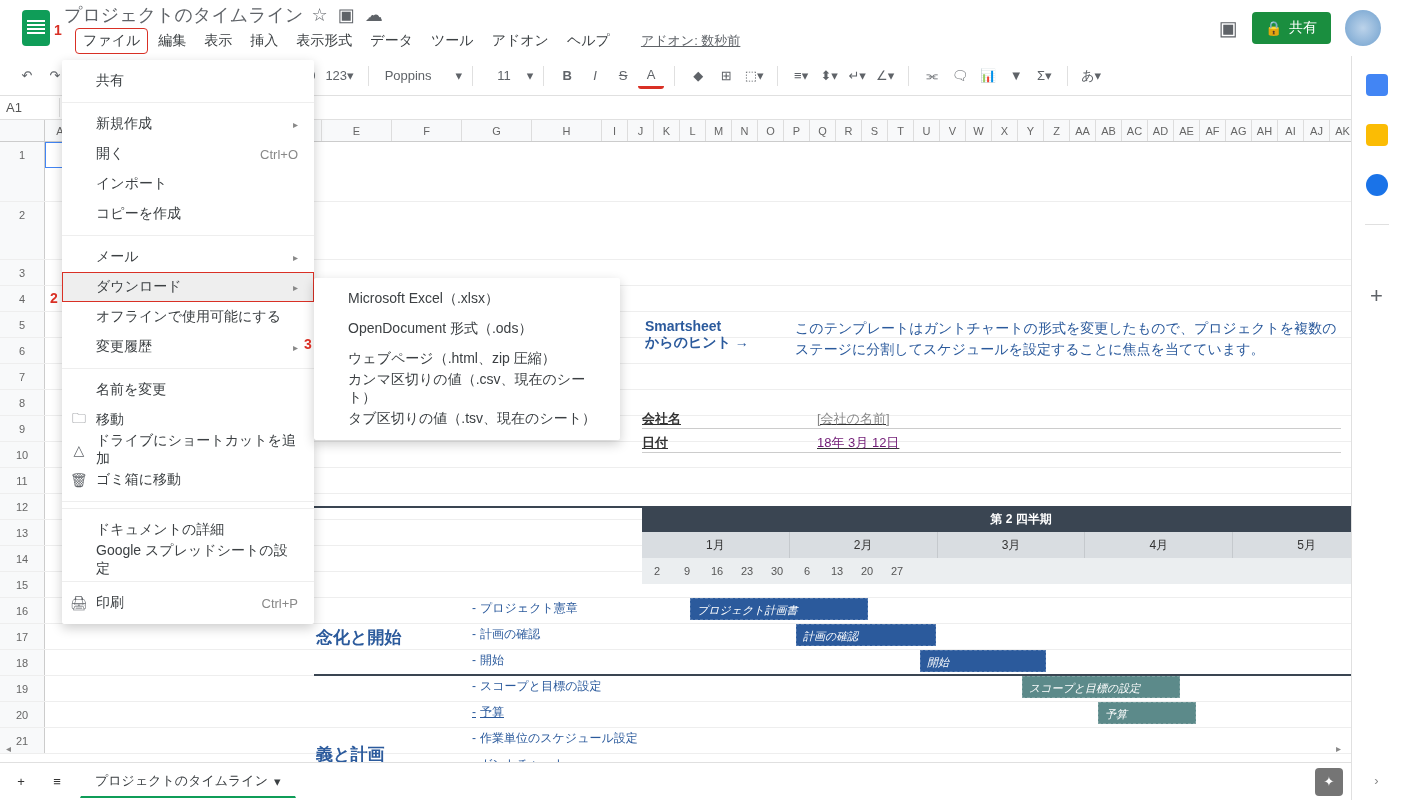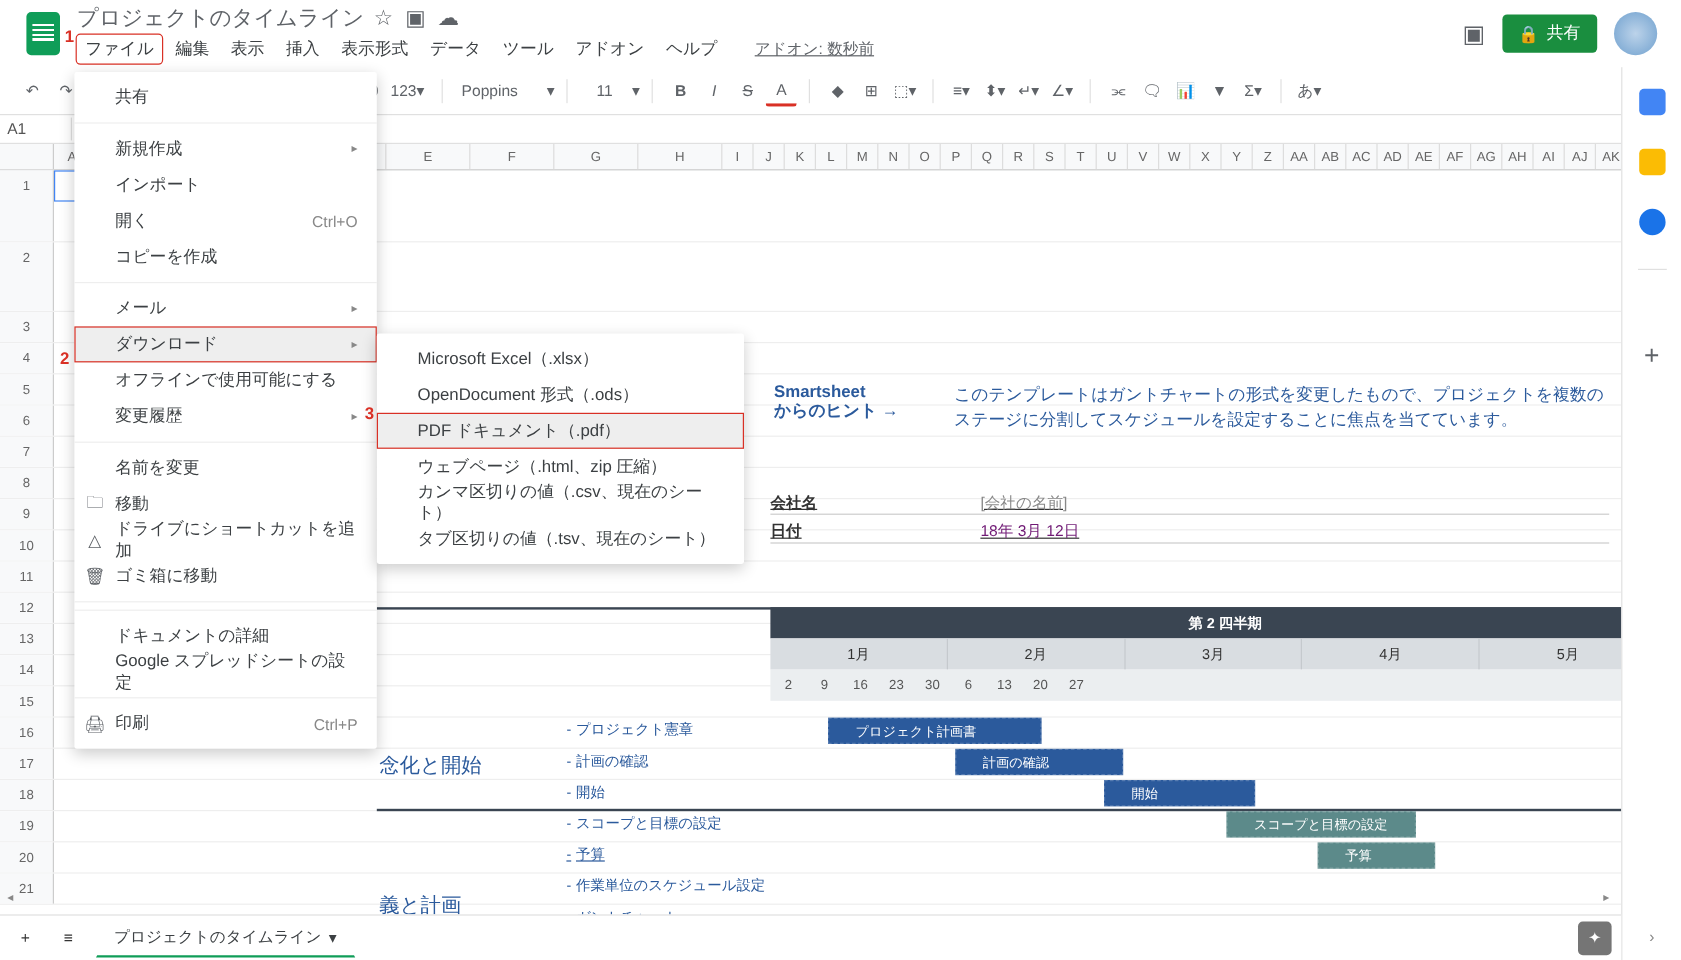--- a/index.html
+++ b/index.html
@@ -6,21 +6,21 @@
 body { font-family: 'Arial', 'Hiragino Sans', 'Meiryo', sans-serif; font-size: 13px; color: #333; background: #fff; width: 1401px; height: 800px; overflow: hidden; position: relative; }
 .titlebar { display: flex; align-items: center; height: 56px; padding: 0 8px; }
 .logo { width: 40px; height: 40px; display: flex; align-items: center; justify-content: center; margin-left: 8px; }
 .logo-box { width: 28px; height: 36px; background: #0f9d58; border-radius: 4px; position: relative; }
 .logo-box::after { content: ''; position: absolute; top: 10px; left: 5px; width: 18px; height: 16px; background: linear-gradient(#fff 2px, transparent 2px 4px, #fff 4px 6px, transparent 6px 8px, #fff 8px 10px, transparent 10px 12px, #fff 12px 14px, transparent 14px); }
 .title-area { margin-left: 8px; flex: 1; }
 .doc-title { font-size: 18px; color: #5f6368; display: flex; align-items: center; gap: 8px; }
 .title-icons { display: flex; gap: 10px; color: #5f6368; }
 .menubar { display: flex; gap: 4px; margin-top: 2px; font-size: 14px; color: #3c4043; }
 .menuitem { padding: 3px 7px; border-radius: 3px; }
-.menuitem.active { outline: 1px solid #d93025; }
+.menuitem.active { outline: 1px solid #d93025; margin-left: 12px; }
 .last-edit { text-decoration: underline; color: #5f6368; font-size: 13px; margin-left: 20px; padding: 3px 0; }
 .header-right { display: flex; align-items: center; gap: 14px; margin-right: 12px; }
 .share-btn { background: #1a8e3f; color: #fff; padding: 7px 14px; border-radius: 4px; font-size: 14px; font-weight: 500; display: flex; align-items: center; gap: 6px; }
 .avatar { width: 36px; height: 36px; border-radius: 50%; background: radial-gradient(#bcd3ea, #6fa0ce); }
 
 .toolbar { height: 40px; border-bottom: 1px solid #e0e0e0; display: flex; align-items: center; padding: 0 8px; gap: 4px; color: #5f6368; position: relative; }
 .toolbar-group { display: flex; align-items: center; gap: 2px; padding: 0 6px; }
 .sep { width: 1px; height: 20px; background: #e0e0e0; }
 .tool-btn { width: 26px; height: 26px; display: flex; align-items: center; justify-content: center; border-radius: 3px; }
 .font-box { border: none; padding: 2px 22px 2px 6px; font-size: 13px; }
@@ -50,25 +50,25 @@
 .info-label { width: 175px; color: #333; font-weight: 600; }
 .info-val { color: #888; }
 
 .gantt-header1 { position: absolute; top: 386px; left: 642px; right: 0; height: 26px; background: #3a4552; color: #fff; display: flex; }
 .gh1-cell { flex: 1; text-align: center; line-height: 26px; font-size: 12px; font-weight: 600; border-right: 1px solid #576270; }
 .gantt-header2 { position: absolute; top: 412px; left: 642px; right: 0; height: 26px; background: #d9dde1; display: flex; }
 .gh2-cell { flex: 1; text-align: center; line-height: 26px; font-size: 12px; border-right: 1px solid #c5c9cd; }
 .gantt-header3 { position: absolute; top: 438px; left: 642px; right: 0; height: 26px; background: #ebeef0; display: flex; font-size: 11px; color: #555; }
 .gh3-cell { width: 30px; text-align: center; line-height: 26px; }
 
-.phase-label { position: absolute; left: 316px; font-size: 17px; font-weight: 400; color: #2b5a9c; }
+.phase-label { position: absolute; left: 316px; font-size: 17px; font-weight: 700; color: #2b5a9c; }
 .task-label { position: absolute; left: 472px; font-size: 12px; color: #2b5a9c; font-weight: 500; }
 .task-dash { color: #2b5a9c; margin-right: 4px; }
 
-.bar { position: absolute; height: 22px; color: #fff; font-size: 11px; line-height: 22px; padding-left: 22px; border: 1px dashed #fff3; }
+.bar { position: absolute; height: 22px; color: #fff; font-size: 11px; line-height: 22px; padding-left: 6px; border: 1px dashed #fff3; font-style: italic; }
 .bar-blue { background: #2b5a9c; }
 .bar-teal { background: #5c8a8a; }
 .side-orange { position: absolute; left: 76px; width: 78px; background: #d8752c; }
 
 .section-border { position: absolute; left: 314px; right: 0; border-top: 2px solid #3a4552; }
 
 
 .menu1 { position: absolute; left: 62px; top: 60px; width: 252px; background: #fff; box-shadow: 0 4px 12px rgba(0,0,0,.2); padding: 6px 0; z-index: 10; border-radius: 2px; }
 .menu2 { position: absolute; left: 314px; top: 278px; width: 306px; background: #fff; box-shadow: 0 4px 12px rgba(0,0,0,.2); padding: 6px 0; z-index: 10; border-radius: 2px; }
 .mitem { display: flex; align-items: center; height: 30px; padding: 0 16px 0 34px; font-size: 14px; color: #3c4043; position: relative; }
@@ -405,25 +405,25 @@
 <div class="menu1">
   <div class="mitem">
       <span>共有</span>
     </div>
   <hr>
   <div class="mitem">
       <span>新規作成</span>
       <span class="arrow">▸</span>
     </div>
   <div class="mitem">
-      <span>インポート</span>
-    </div>
-  <div class="mitem">
       <span>開く</span>
       <span class="shortcut">Ctrl+O</span>
+    </div>
+  <div class="mitem">
+      <span>インポート</span>
     </div>
   <div class="mitem">
       <span>コピーを作成</span>
     </div>
   <hr>
   <div class="mitem">
       <span>メール</span>
       <span class="arrow">▸</span>
     </div>
   <div class="mitem hover highlighted-red">
@@ -468,23 +468,20 @@
       <span class="shortcut">Ctrl+P</span>
     </div>
 </div>
 
 <div class="menu2">
   <div class="mitem">
       <span>Microsoft Excel（.xlsx）</span>
     </div>
   <div class="mitem">
       <span>OpenDocument 形式（.ods）</span>
-    </div>
-  <div class="mitem hover highlighted-red">
-      <span>PDF ドキュメント（.pdf）</span>
     </div>
   <div class="mitem">
       <span>ウェブページ（.html、zip 圧縮）</span>
     </div>
   <div class="mitem">
       <span>カンマ区切りの値（.csv、現在のシート）</span>
     </div>
   <div class="mitem">
       <span>タブ区切りの値（.tsv、現在のシート）</span>
     </div>

